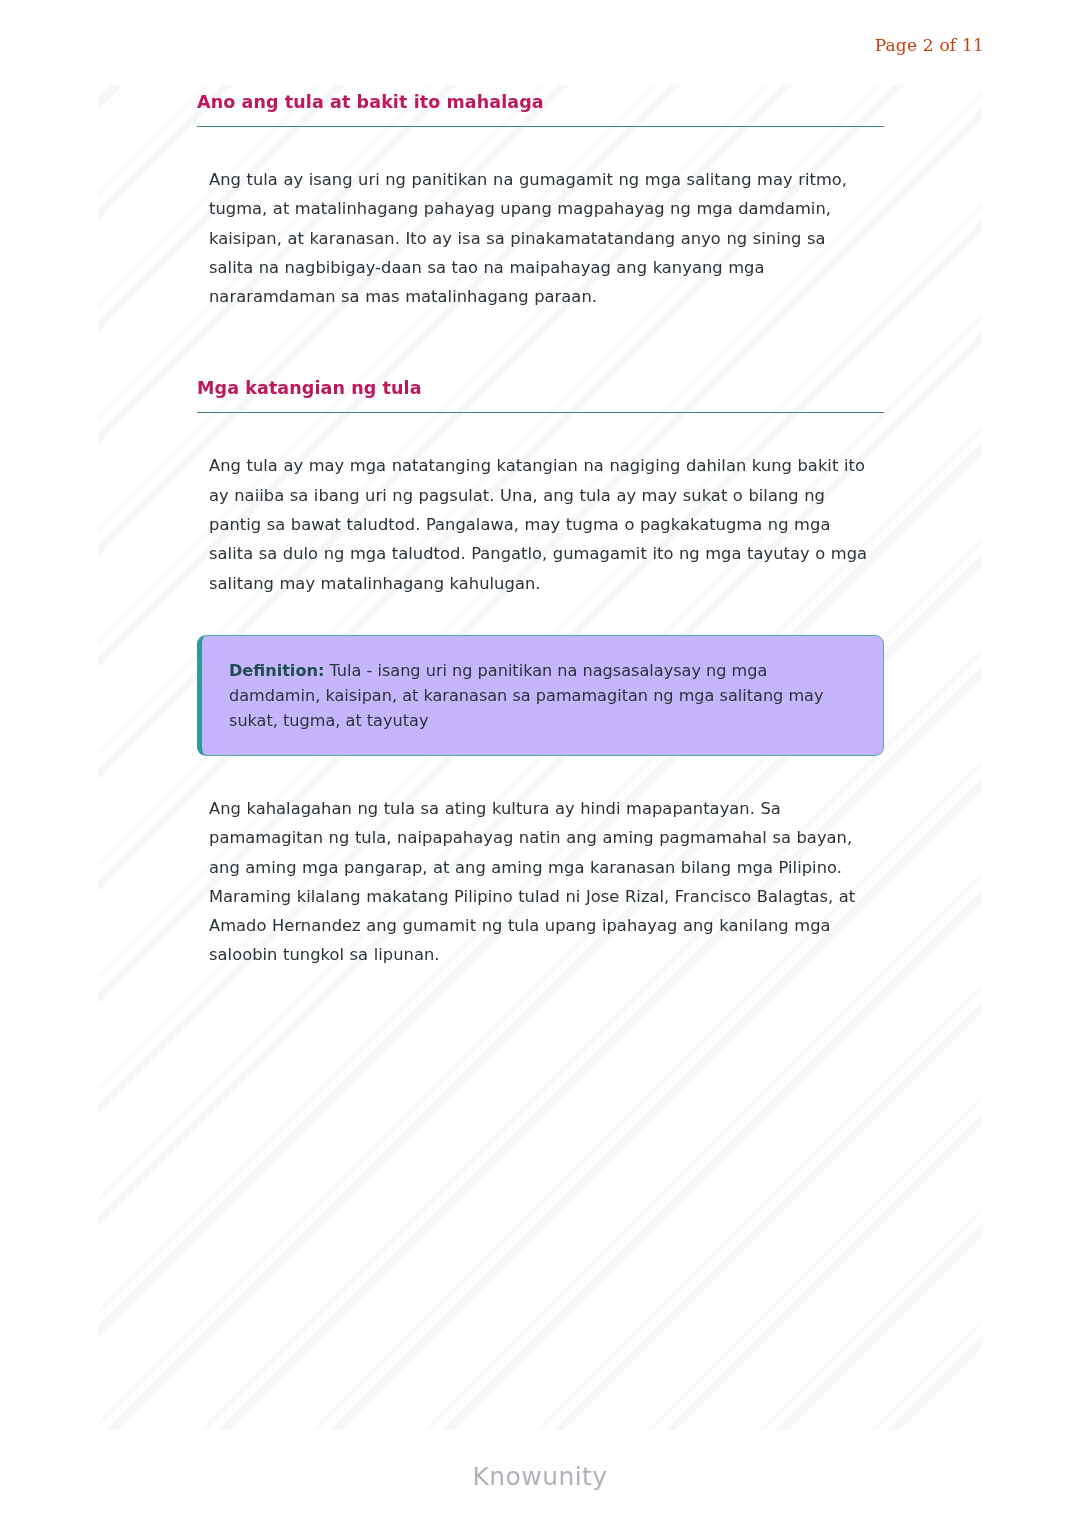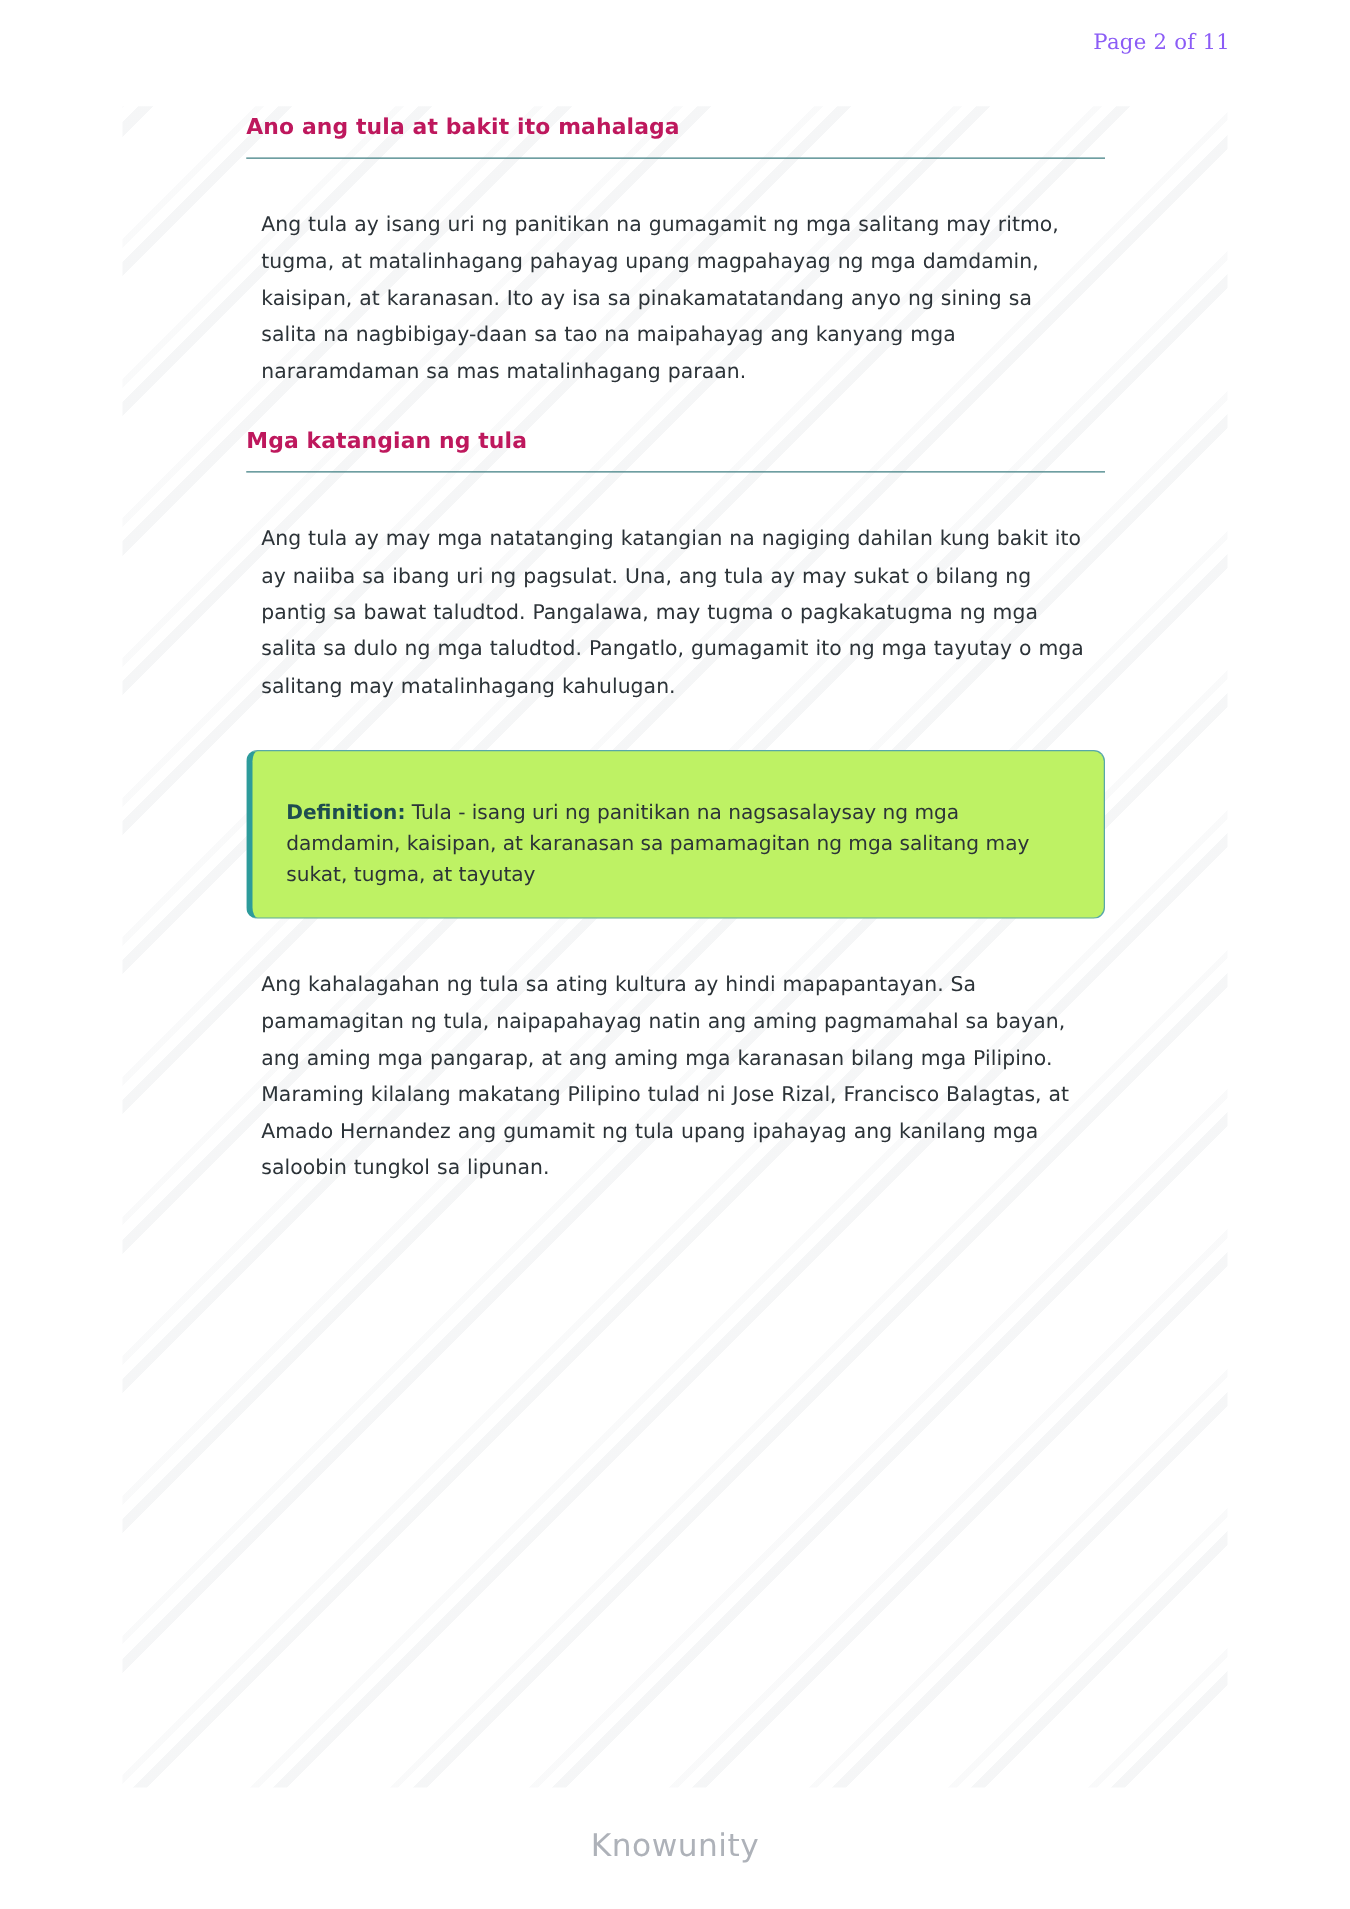--- a/index.html
+++ b/index.html
@@ -33,29 +33,29 @@
       rgba(142,152,162,0.05) 74px,
       rgba(142,152,162,0.05) 79px
     );
     pointer-events: none;
     z-index: 0;
   }
 
   
   #page-header {
     position: absolute;
-    top: 24px;
+    top: 35px;
     right: 0;
     width: 100%;
     text-align: right;
     padding-right: 96px;
     box-sizing: border-box;
     font-family: "DejaVu Serif", serif;
     font-size: 17px;
-    color: #8b5cf6;
+    color: #c2410c;
     letter-spacing: 0.2px;
     z-index: 3;
   }
 
   
   #content {
     position: absolute;
     left: 197px;
     top: 92px;
     width: 687px;
@@ -64,41 +64,41 @@
 
   .section-heading {
     font-size: 17.5px;
     font-weight: bold;
     color: #be185d;
     letter-spacing: 0.1px;
     margin: 0;
     padding-bottom: 14px;
     border-bottom: 1.6px solid #3f7f82;
   }
-  .heading-gap-2 { margin-top: 32px; }
+  .heading-gap-2 { margin-top: 67px; }
 
   .body-paragraph {
     font-size: 16.3px;
     line-height: 29.3px;
     color: #2c3338;
     margin: 12px;
     padding-top: 26px;
     letter-spacing: 0.05px;
     word-spacing: 0.3px;
   }
 
   
   .callout {
     position: relative;
     margin-top: 37px;
-    background: #bef264;
+    background: #c4b5fd;
     border: 1px solid #58a8a8;
     border-left: 5px solid #2d9b9b;
     border-radius: 9px;
-    padding: 36px 26px 22px 27px;
+    padding: 22px 26px 22px 27px;
     box-sizing: border-box;
   }
   .callout-text {
     font-size: 16.1px;
     line-height: 25px;
     color: #2c3338;
     margin: 0;
   }
   .callout-label {
     font-weight: bold;

